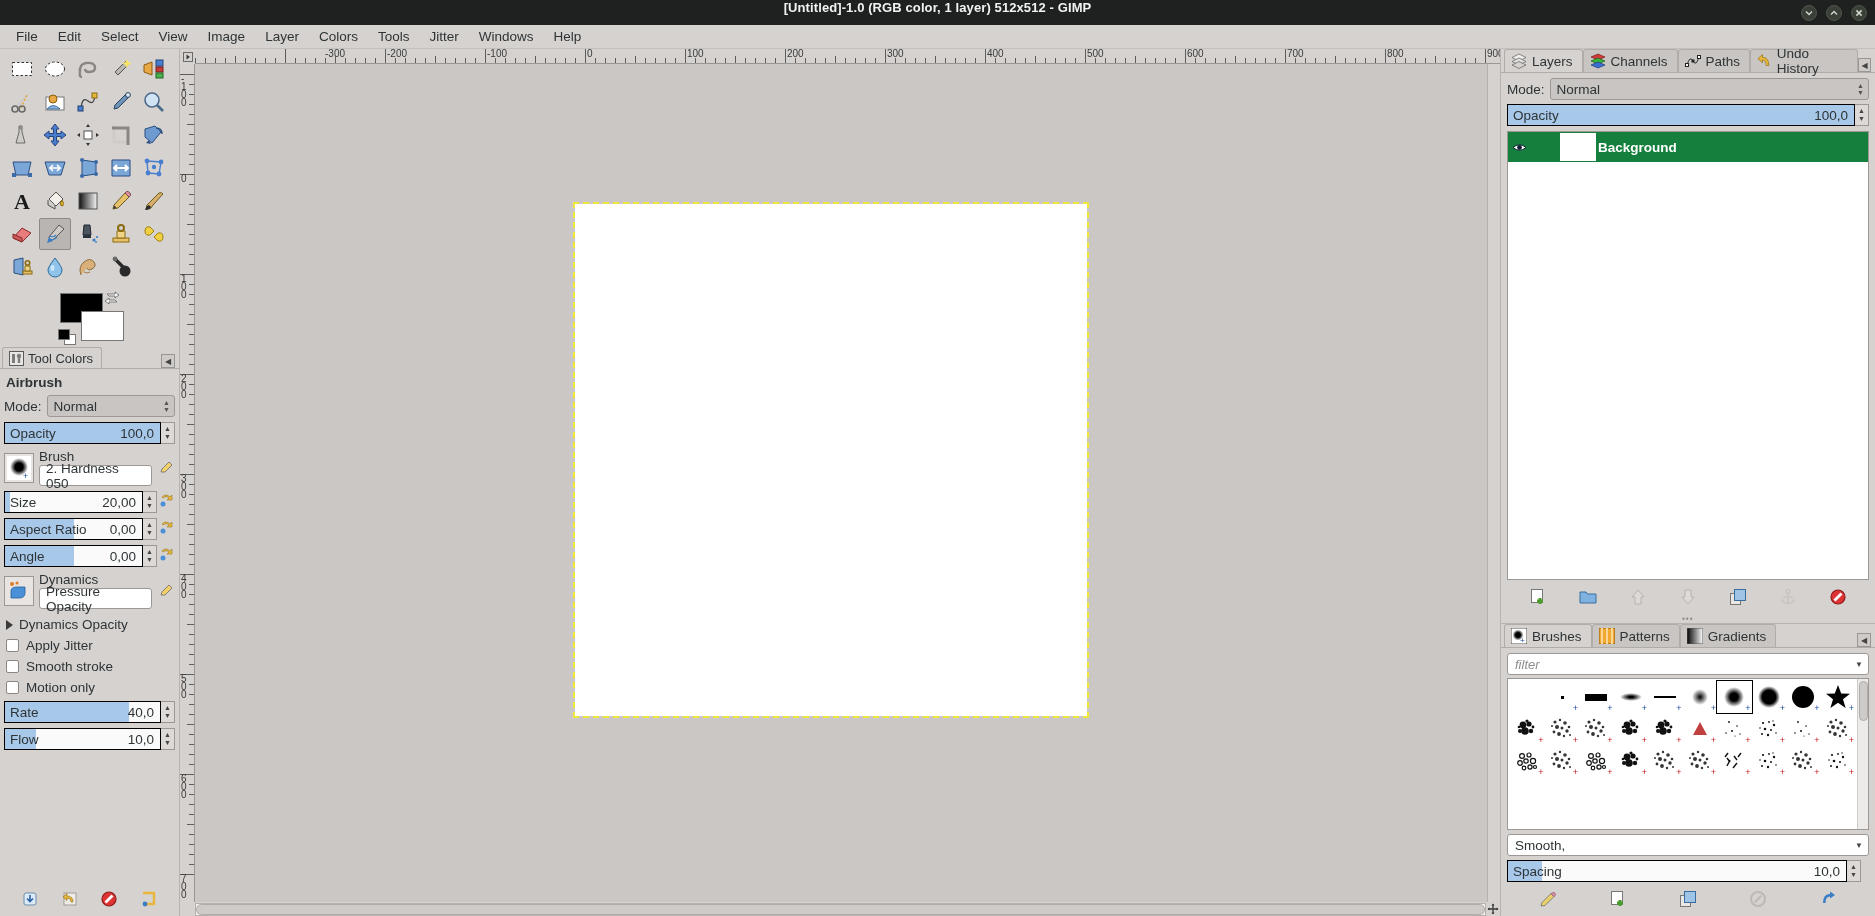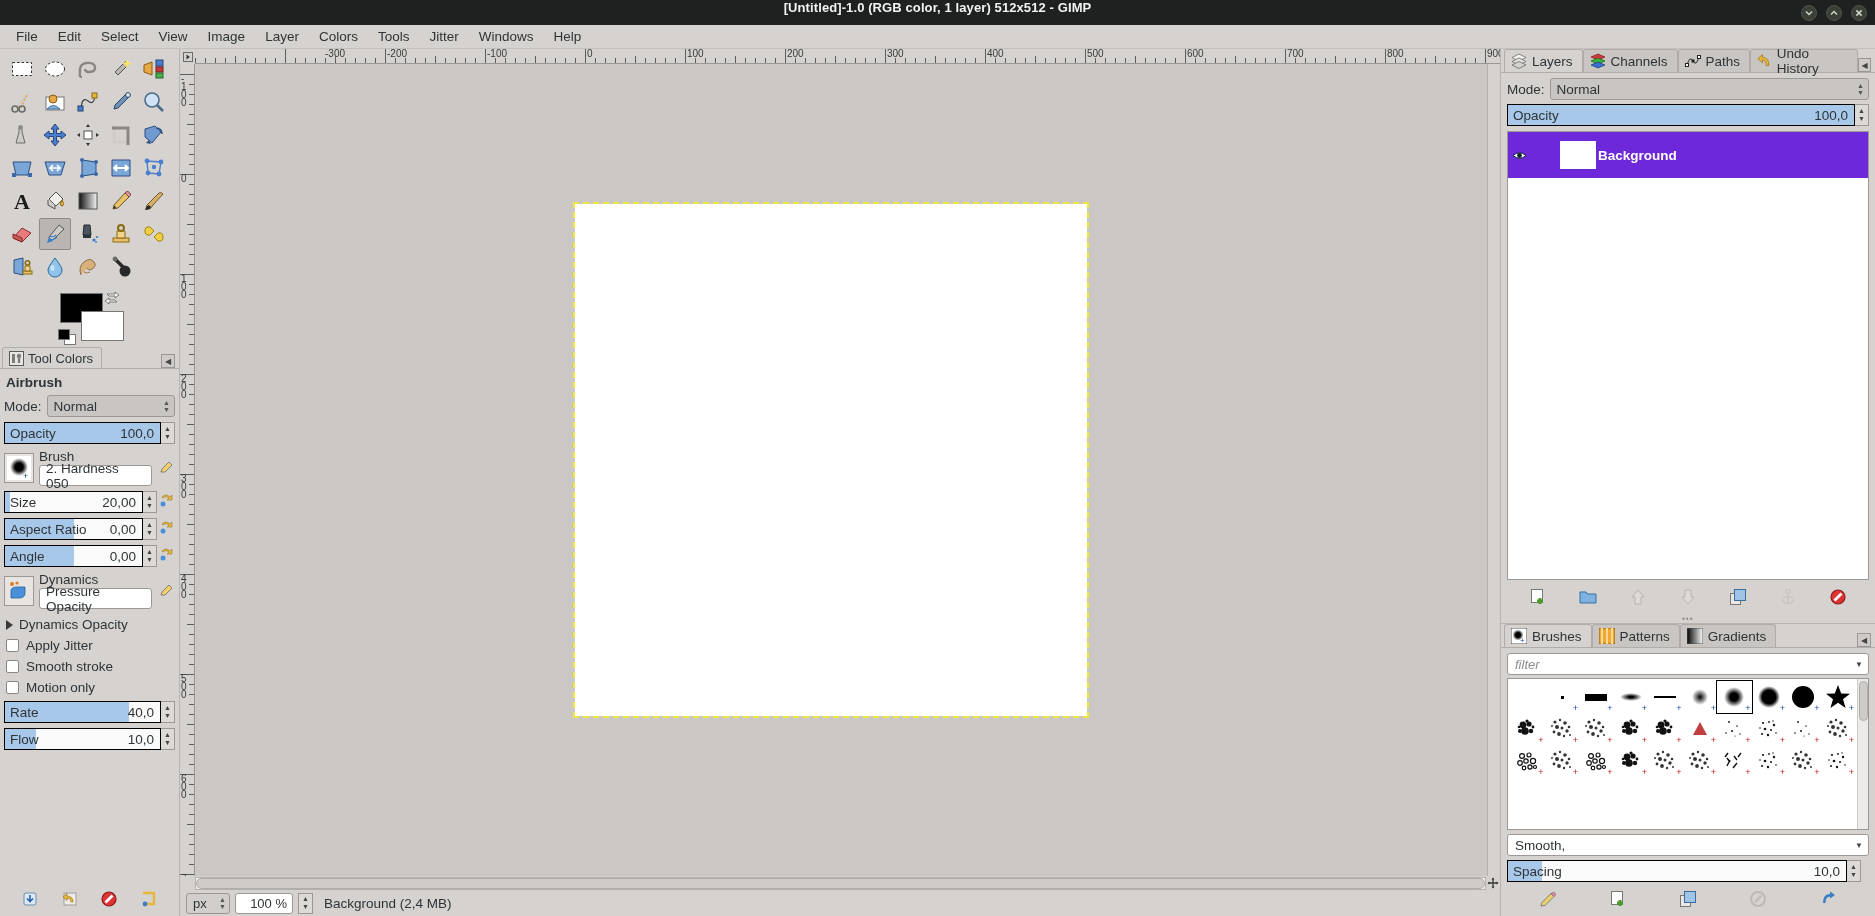--- a/index.html
+++ b/index.html
@@ -148,21 +148,21 @@
   
   .rightdock { width: 375px; flex: none; background: #d6d2d0; border-left: 1px solid #b8b4b2; display: flex; flex-direction: column; }
   .dockpanel { display: flex; flex-direction: column; }
   .layers-panel { height: 574px; }
   .rtabs { display: flex; align-items: flex-end; height: 24px; padding-left: 3px; border-bottom: 1px solid #b0acaa; }
   .rtab { display: flex; align-items: center; gap: 5px; height: 23px; padding: 0 9px 0 6px; background: #c9c5c3; border: 1px solid #b0acaa; border-bottom: none; border-radius: 3px 3px 0 0; font-size: 13.5px; }
   .rtab.active { background: #d6d2d0; }
   .pad { padding: 5px 6px; }
   .locks { display: flex; align-items: center; gap: 10px; padding: 3px 6px 5px 6px; }
   .layerlist { flex: 1; background: #fff; border: 1px solid #9c9896; margin: 0 6px; overflow: hidden; }
-  .layeritem { display: flex; align-items: center; height: 46px; background: #6d28d9; color: #fff; font-weight: bold; font-size: 13.5px; }
+  .layeritem { display: flex; align-items: center; height: 30px; background: #15803d; color: #fff; font-weight: bold; font-size: 13.5px; }
   .lcell { width: 22px; display: flex; align-items: center; justify-content: center; }
   .lthumb { width: 36px; height: 28px; background: #fff; margin: 0 2px 0 8px; }
   .btnbar { height: 34px; display: flex; align-items: center; justify-content: space-around; padding: 0 12px; }
   .grip { height: 9px; display: flex; align-items: center; justify-content: center; letter-spacing: 1px; color: #8a8684; font-size: 8px; }
 
   .brushes-panel { flex: 1; display: flex; flex-direction: column; min-height: 0; border-top: 1px solid #b8b4b2; }
   .filterrow { margin: 5px 6px 3px 6px; height: 22px; background: #fff; border: 1px solid #9c9896; border-radius: 3px; display: flex; align-items: center; padding: 0 5px 0 7px; }
   .filterrow .ph { color: #8d8d8d; font-style: italic; font-size: 13px; }
   .filterrow .dd { margin-left: auto; font-size: 8px; color: #444; }
   .brushname { font-size: 13px; font-style: italic; padding: 1px 8px 3px 8px; }
@@ -947,37 +947,20 @@
             <div class="thumb"></div>
           </div>
         <div class="navbtn">
           <svg width="12" height="12" viewBox="0 0 12 12">
               <path d="M6 1 L6 11 M1 6 L11 6" stroke="#3a3a3a" stroke-width="1.3"></path>
               <path d="M6 0.5 L4.5 2.5 L7.5 2.5 Z M6 11.5 L4.5 9.5 L7.5 9.5 Z M0.5 6 L2.5 4.5 L2.5 7.5 Z M11.5 6 L9.5 4.5 L9.5 7.5 Z" fill="#3a3a3a"></path>
             </svg>
         </div>
       </div>
 
-      <div class="statusbar">
-        <div class="unitcombo">
-          <span>px</span>
-          <span class="spin-sm">
-              <i>▲</i>
-              <i>▼</i>
-            </span>
-        </div>
-        <div class="zoomentry">
-          <span>100 %</span>
-        </div>
-        <div class="zspin">
-            <i>▲</i>
-            <i>▼</i>
-          </div>
-        <div class="statustext">Background (2,4 MB)</div>
-      </div>
     </div>
 
     <div class="rightdock">
 
       <div class="dockpanel layers-panel">
         <div class="rtabs">
           <div class="rtab active">
             <svg width="16" height="16" viewBox="0 0 16 16">
               <path d="M8 1 L15 4.5 L8 8 L1 4.5 Z" fill="#f2f0ee" stroke="#6a6a6a" stroke-width="0.8"></path>
               <path d="M8 5 L15 8.5 L8 12 L1 8.5 Z" fill="#e4e1de" stroke="#6a6a6a" stroke-width="0.8"></path>

